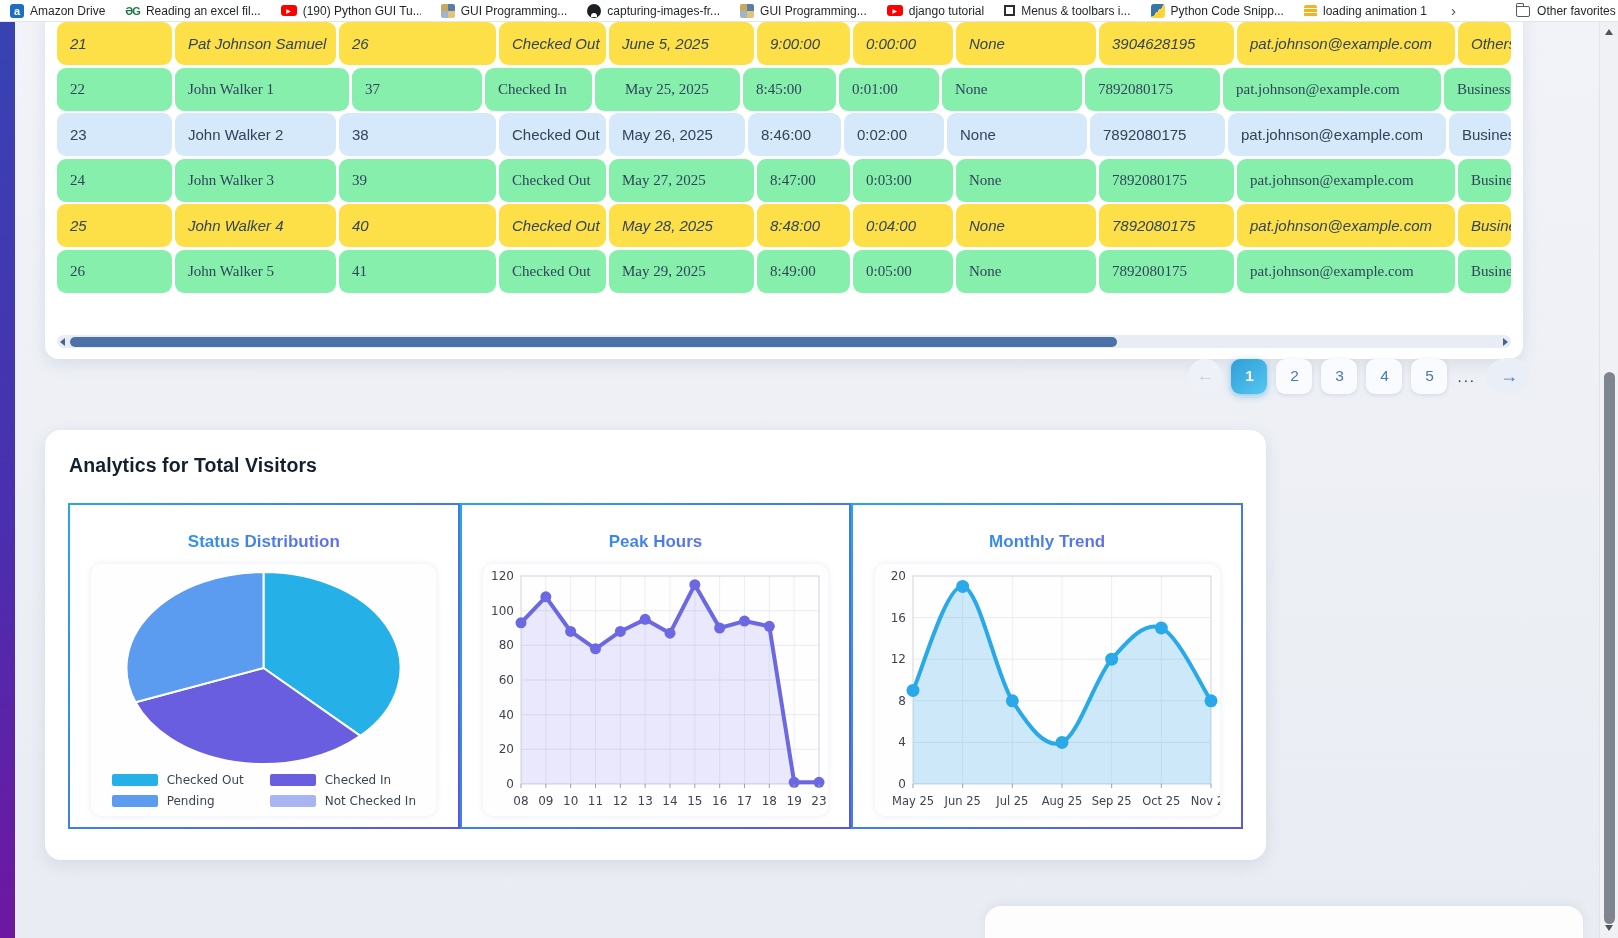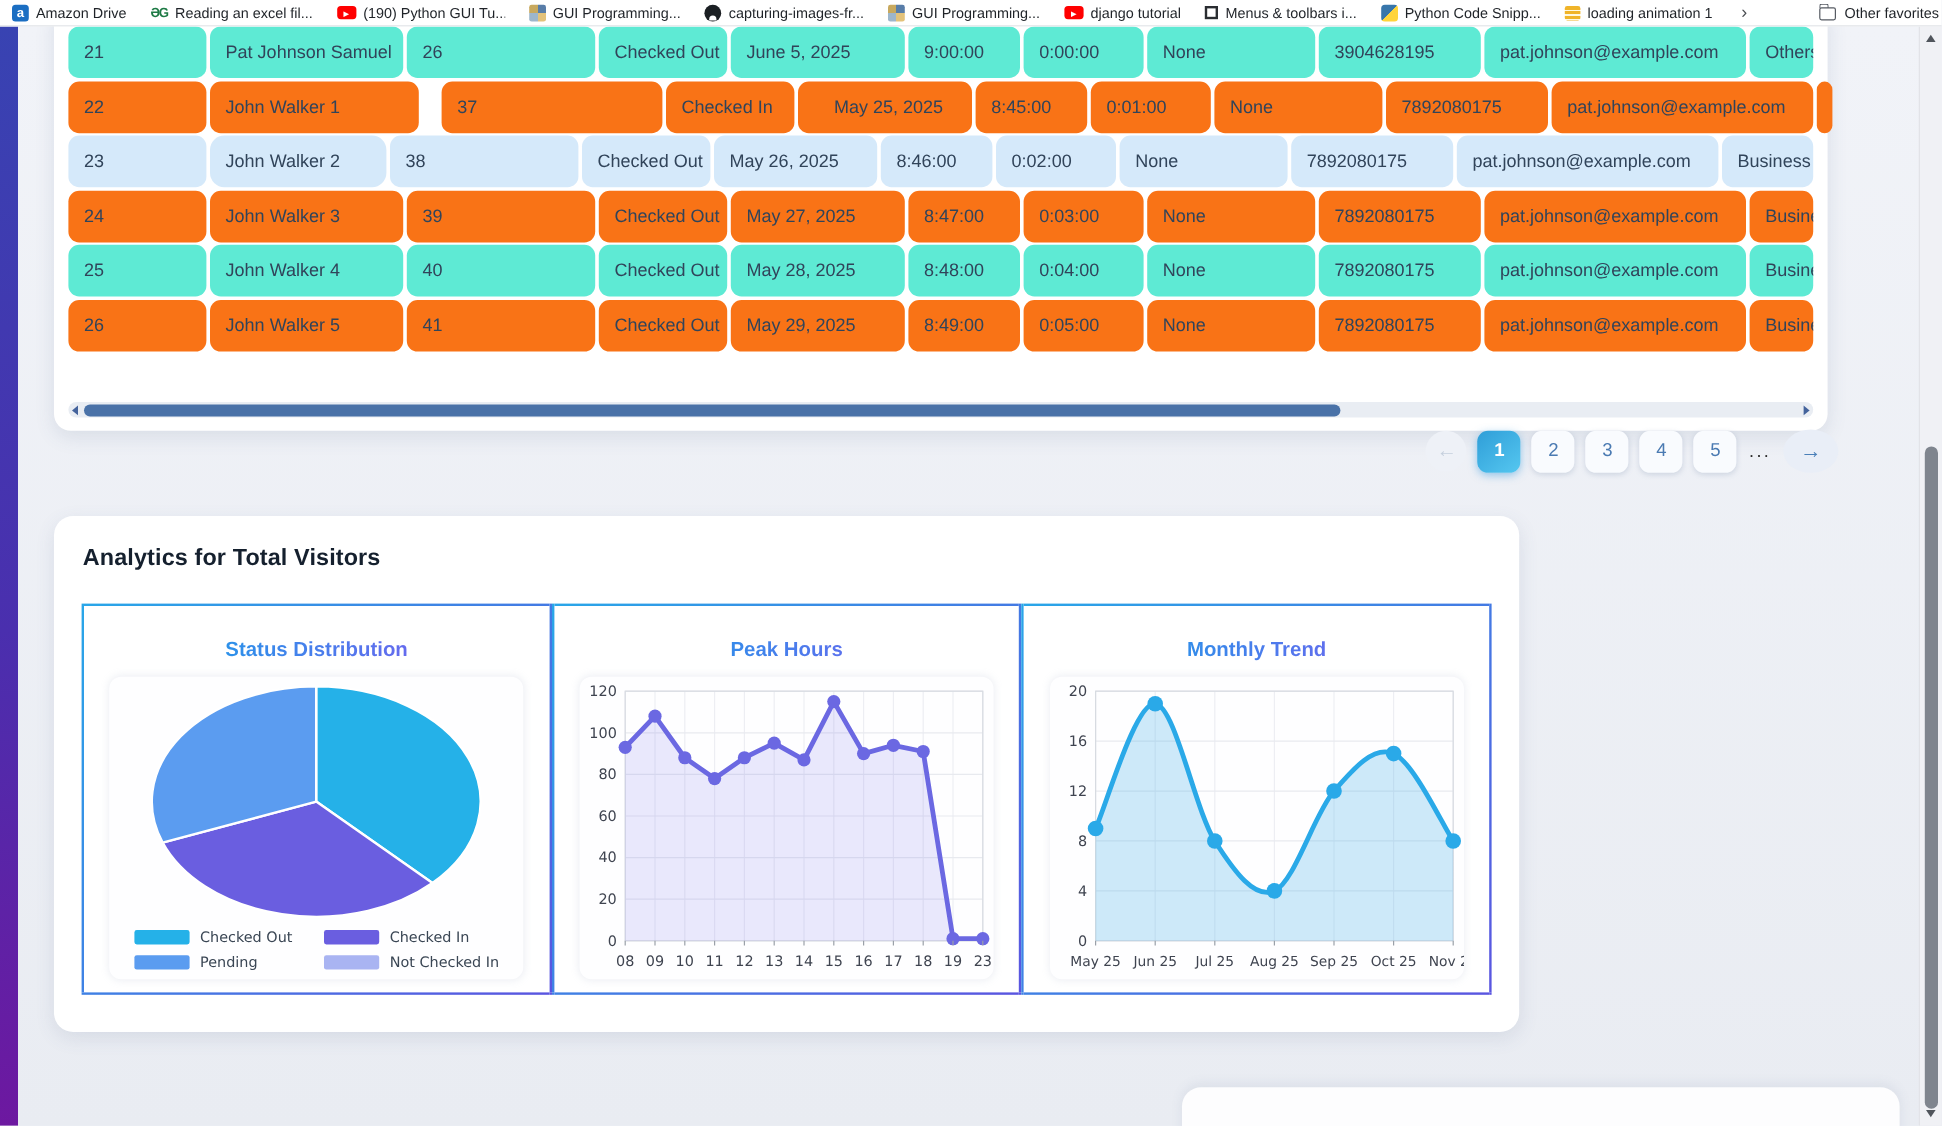--- a/index.html
+++ b/index.html
@@ -34,22 +34,22 @@
   .leftbar { position:absolute; left:0; top:0; width:15px; height:100%;
     background:linear-gradient(180deg,#3843b2 0%,#4a2fae 55%,#6d18a0 100%); }
 
   
   .table-card { position:absolute; left:45px; top:-20px; width:1478px; height:357px; background:#ffffff;
     border-radius:14px; box-shadow:0 5px 16px rgba(70,90,130,.13); }
   .trows { padding:20px 12px 0 12px; }
   .trow { display:flex; gap:3px; margin-bottom:2.5px; }
   .tcell { height:43px; border-radius:9px; display:flex; align-items:center; padding-left:13px;
     font-size:15px; color:#31445a; white-space:nowrap; overflow:hidden; cursor:default; }
-  .trow.white .tcell { background:#5eead4; }
-  .trow.tint  .tcell { background:#f97316; }
+  .trow.white .tcell { background:#fde047;font-style:italic; }
+  .trow.tint  .tcell { background:#86efac;font-family:Liberation Serif, serif; }
   .trow.selected .tcell { background:#d5e9fa; }
   .hscroll { position:absolute; left:12px; right:12px; bottom:11px; height:13px; background:#e9edf3; border-radius:7px; }
   .hthumb { position:absolute; left:13px; top:1.5px; width:72%; height:10px; background:#4a72a8; border-radius:5px; cursor:pointer; }
   .harrow { position:absolute; top:3px; width:0; height:0; border-top:4px solid transparent; border-bottom:4px solid transparent; }
   .harrow.left  { left:3px;  border-right:5px solid #44639c; }
   .harrow.right { right:3px; border-left:5px solid #44639c; }
 
   
   .pagination { position:absolute; top:336px; right:86px; display:flex; align-items:center; gap:9px; }
   .pg-prev { width:34px; height:34px; border:none; border-radius:50%; background:#eef1f7; color:#c6d0de;
@@ -157,33 +157,33 @@
           <div class="tcell" style="width: 93px; flex: 0 0 auto;">9:00:00</div>
           <div class="tcell" style="width: 100px; flex: 0 0 auto;">0:00:00</div>
           <div class="tcell" style="width: 140px; flex: 0 0 auto;">None</div>
           <div class="tcell" style="width: 135px; flex: 0 0 auto;">3904628195</div>
           <div class="tcell" style="width: 218px; flex: 0 0 auto;">pat.johnson@example.com</div>
           <div class="tcell" style="flex: 1 1 0%;">Others</div>
         </div>
         <div class="trow tint">
           <div class="tcell" style="width: 115px; flex: 0 0 auto;">22</div>
           <div class="tcell" style="width: 174px; flex: 0 0 auto;">John Walker 1</div>
-          <div class="tcell" style="width: 184px; flex: 0 0 auto; margin-left: 16px;">37</div>
+          <div class="tcell" style="width: 130px; flex: 0 0 auto;">37</div>
           <div class="tcell" style="width: 107px; flex: 0 0 auto;">Checked In</div>
           <div class="tcell" style="width: 145px; flex: 0 0 auto; padding-left: 30px;">May 25, 2025</div>
           <div class="tcell" style="width: 93px; flex: 0 0 auto;">8:45:00</div>
           <div class="tcell" style="width: 100px; flex: 0 0 auto;">0:01:00</div>
           <div class="tcell" style="width: 140px; flex: 0 0 auto;">None</div>
           <div class="tcell" style="width: 135px; flex: 0 0 auto;">7892080175</div>
           <div class="tcell" style="width: 218px; flex: 0 0 auto;">pat.johnson@example.com</div>
           <div class="tcell" style="flex: 1 1 0%;">Business</div>
         </div>
         <div class="trow selected">
           <div class="tcell" style="width: 115px; flex: 0 0 auto;">23</div>
-          <div class="tcell" style="width: 147px; flex: 0 0 auto; border-radius: 12px;">John Walker 2</div>
+          <div class="tcell" style="width: 161px; flex: 0 0 auto;">John Walker 2</div>
           <div class="tcell" style="width: 157px; flex: 0 0 auto;">38</div>
           <div class="tcell" style="width: 107px; flex: 0 0 auto;">Checked Out</div>
           <div class="tcell" style="width: 136px; flex: 0 0 auto;">May 26, 2025</div>
           <div class="tcell" style="width: 93px; flex: 0 0 auto;">8:46:00</div>
           <div class="tcell" style="width: 100px; flex: 0 0 auto;">0:02:00</div>
           <div class="tcell" style="width: 140px; flex: 0 0 auto;">None</div>
           <div class="tcell" style="width: 135px; flex: 0 0 auto;">7892080175</div>
           <div class="tcell" style="width: 218px; flex: 0 0 auto;">pat.johnson@example.com</div>
           <div class="tcell" style="flex: 1 1 0%;">Business</div>
         </div>

